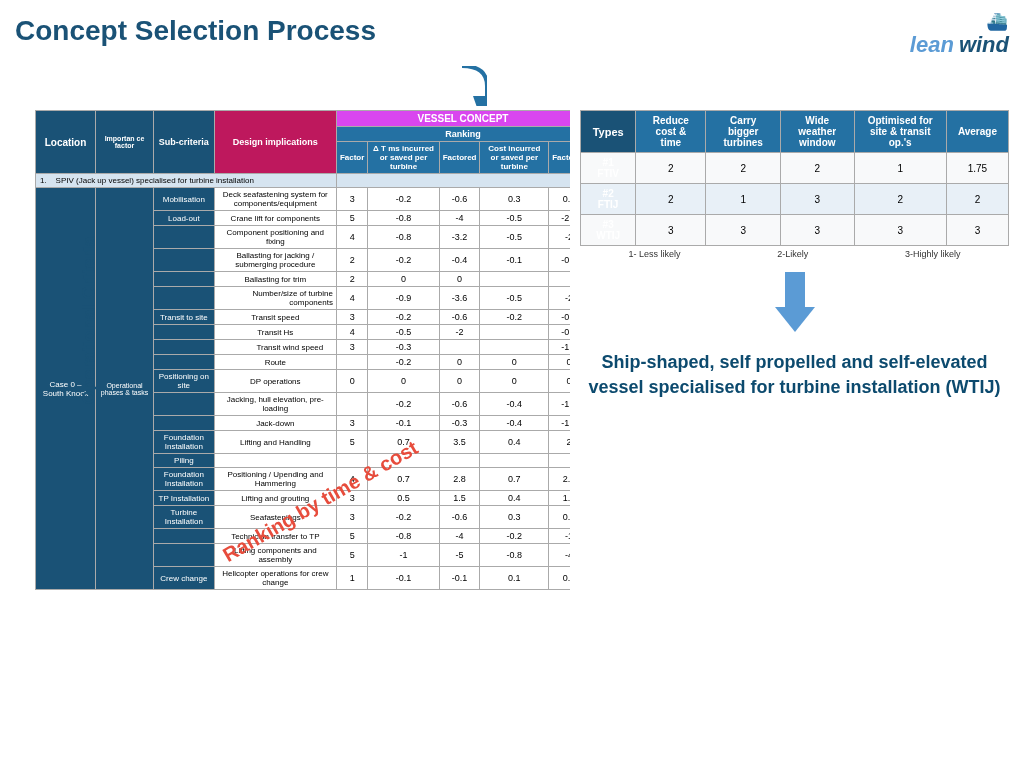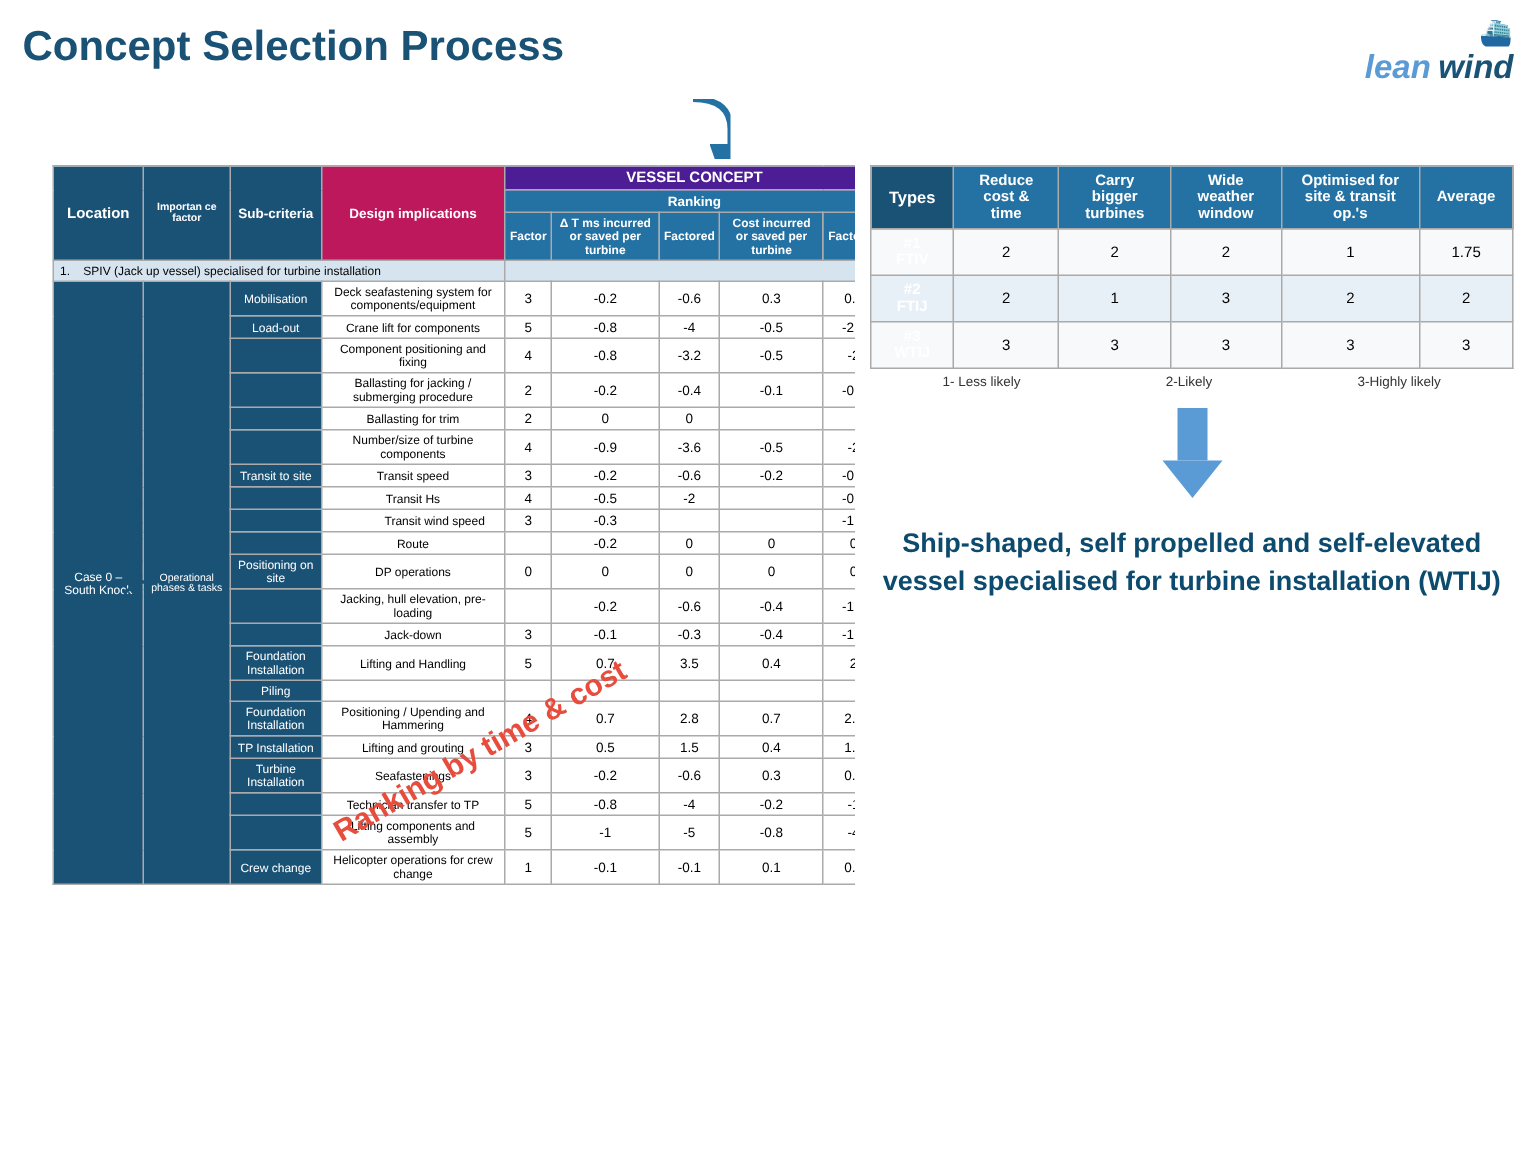--- a/index.html
+++ b/index.html
@@ -114,21 +114,21 @@
       font-size: 9px;
     }
 
     .th-design {
       background-color: #be185d;
       color: white;
       font-size: 9px;
     }
 
     .th-vessel-concept {
-      background-color: #4c1d95;
+      background-color: #d946ef;
       color: white;
       font-size: 10px;
       font-weight: bold;
     }
 
     .th-ranking {
       background-color: #2471a3;
       color: white;
       font-size: 9px;
     }
@@ -379,21 +379,21 @@
             <td class="td-category"></td>
             <td style="font-size:8px;">Ballasting for trim</td>
             <td>2</td>
             <td>0</td>
             <td>0</td>
             <td></td>
             <td></td>
           </tr>
           <tr>
             <td class="td-category"></td>
-            <td style="font-size:8px;">Number/size of turbine components</td>
+            <td style="font-size:8px;text-align:right;">Number/size of turbine components</td>
             <td>4</td>
             <td>-0.9</td>
             <td>-3.6</td>
             <td>-0.5</td>
             <td>-2</td>
           </tr>
           <tr>
             <td class="td-category">Transit to site</td>
             <td style="font-size:8px;">Transit speed</td>
             <td>3</td>

